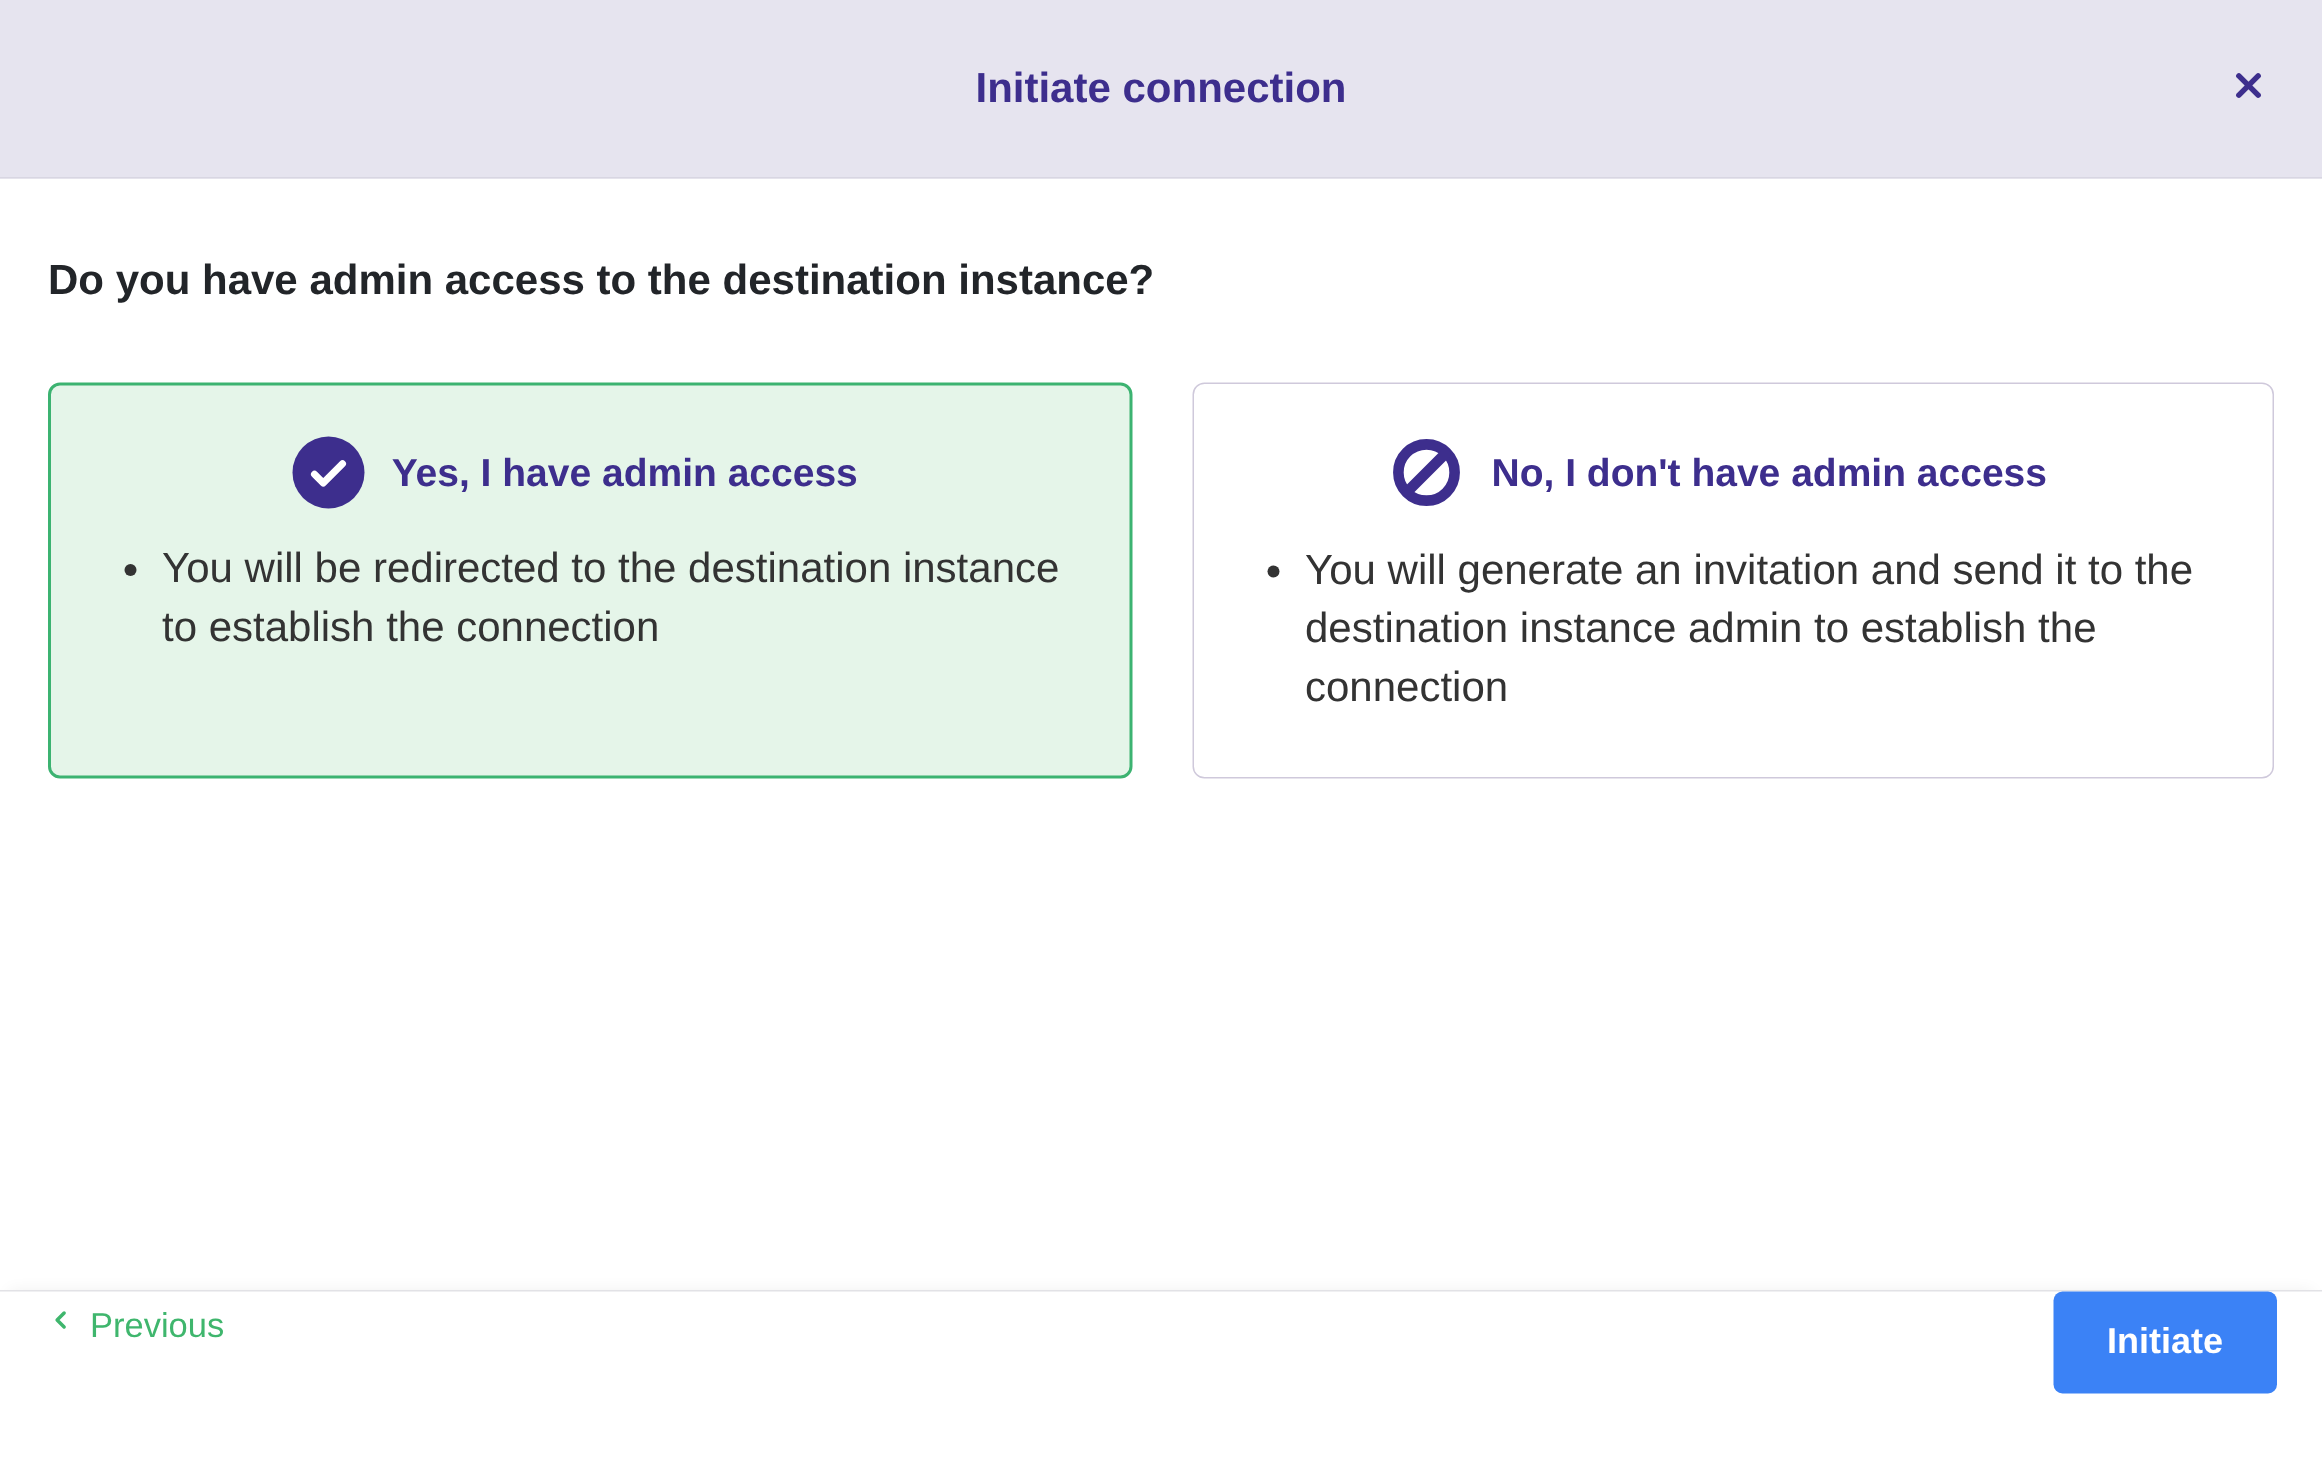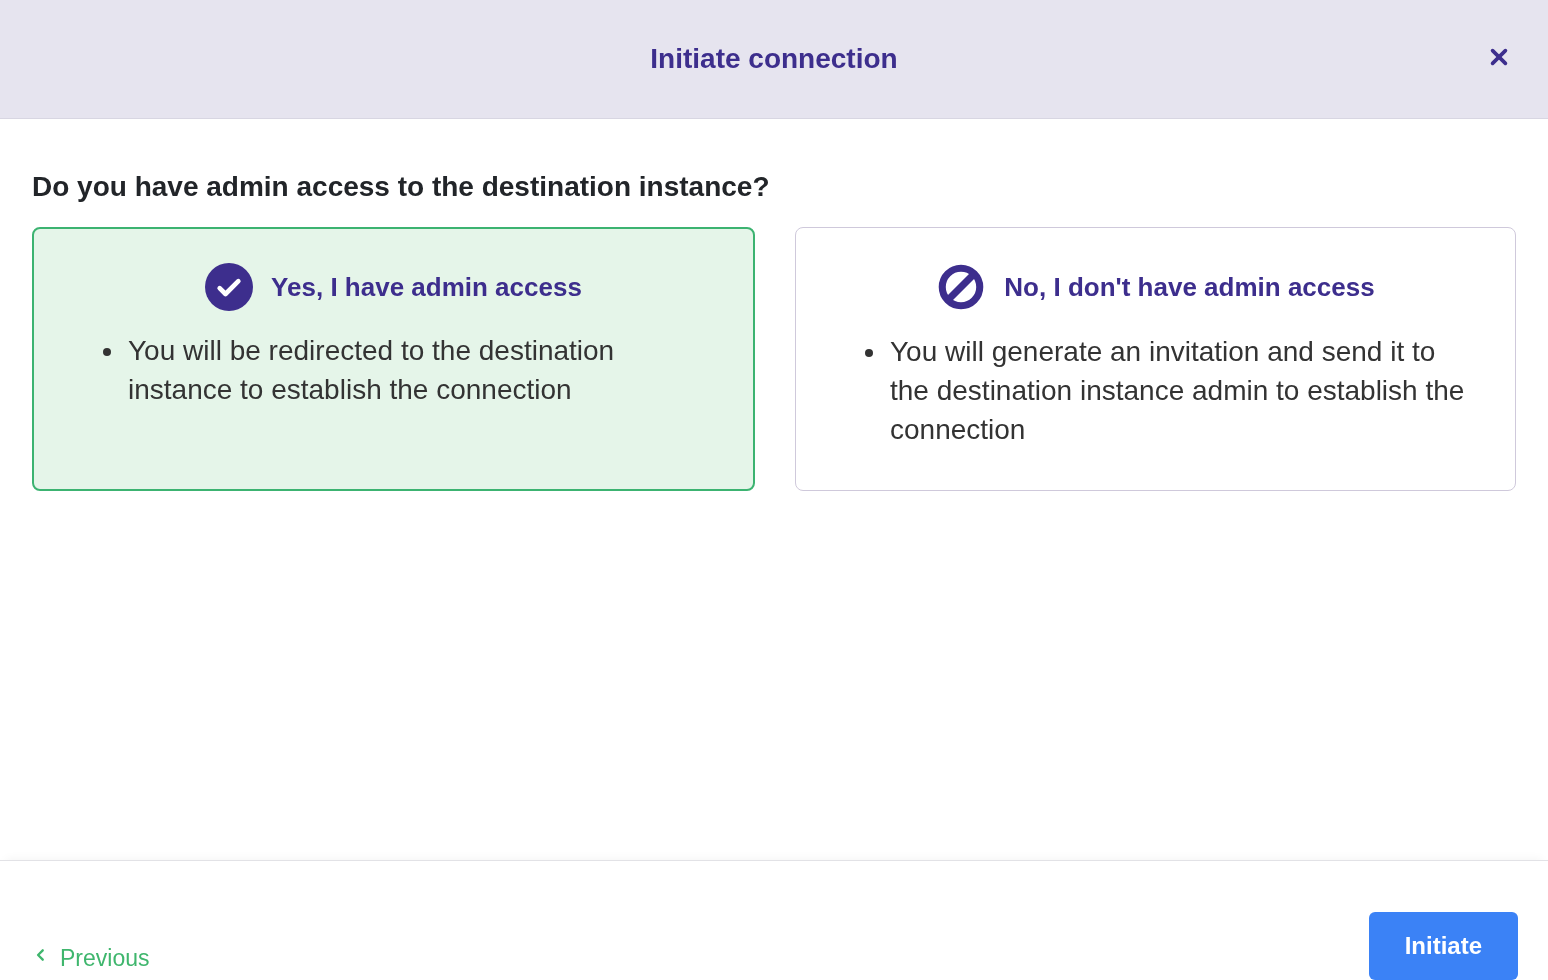--- a/index.html
+++ b/index.html
@@ -41,30 +41,30 @@
       font-weight: 900;
       padding: 4px 8px;
     }
     .modal-body {
       padding: 52px 32px 40px 32px;
     }
     .question {
       color: #222529;
       font-size: 28px;
       font-weight: 700;
-      margin-bottom: 24px;
+      margin-bottom: 52px;
     }
     .options-row {
       display: flex;
       gap: 40px;
     }
     .option-card {
       flex: 1;
       border-radius: 8px;
-      padding: 34px 36px 40px 36px;
+      padding: 34px 36px 40px 16px;
       cursor: pointer;
     }
     .option-card.selected {
       border: 2px solid #3cb371;
       background: #e5f5e9;
     }
     .option-card.unselected {
       border: 1px solid #cfc9db;
       background: #ffffff;
     }
@@ -119,21 +119,21 @@
     }
     .modal-footer {
       position: absolute;
       bottom: 0;
       left: 0;
       right: 0;
       height: 120px;
       border-top: 1px solid #e2e2e6;
       box-shadow: 0 -6px 10px -6px rgba(0,0,0,0.06);
       display: flex;
-      align-items: flex-end;
+      align-items: flex-start;
       justify-content: space-between;
       padding: 0 30px;
       background: #ffffff;
     }
     .previous-link {
       display: inline-flex;
       align-items: center;
       gap: 12px;
       color: #3fb66d;
       font-size: 23px;

